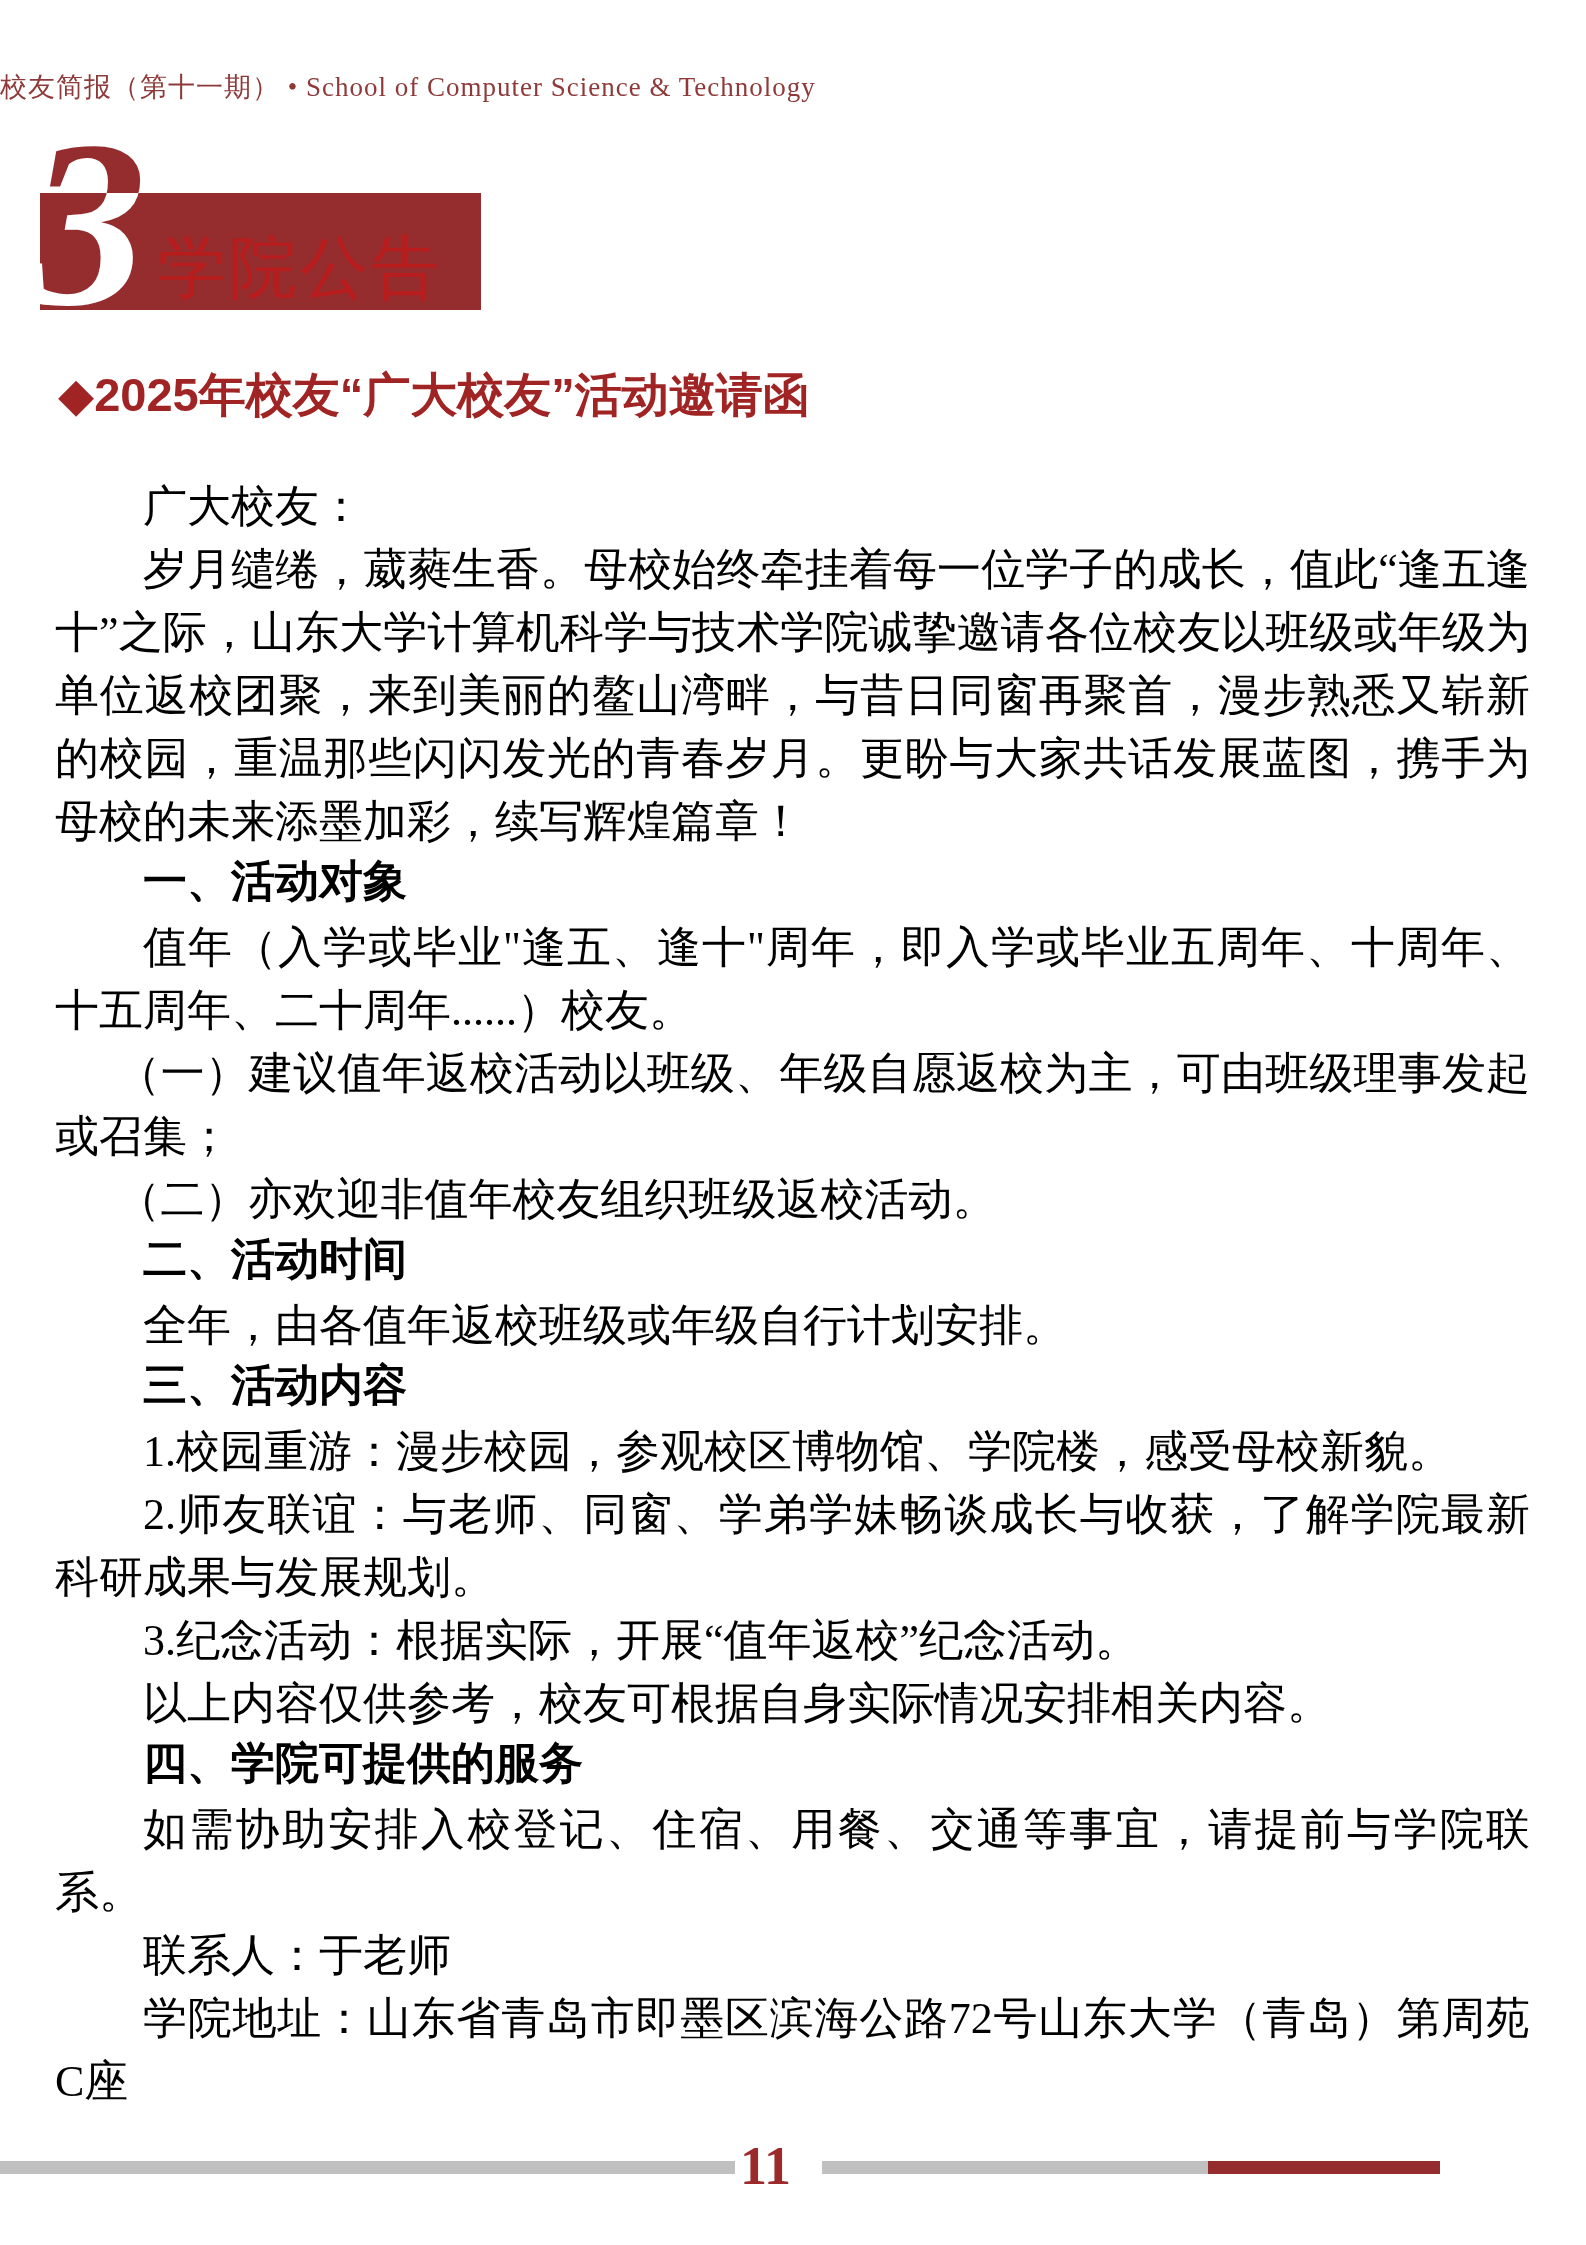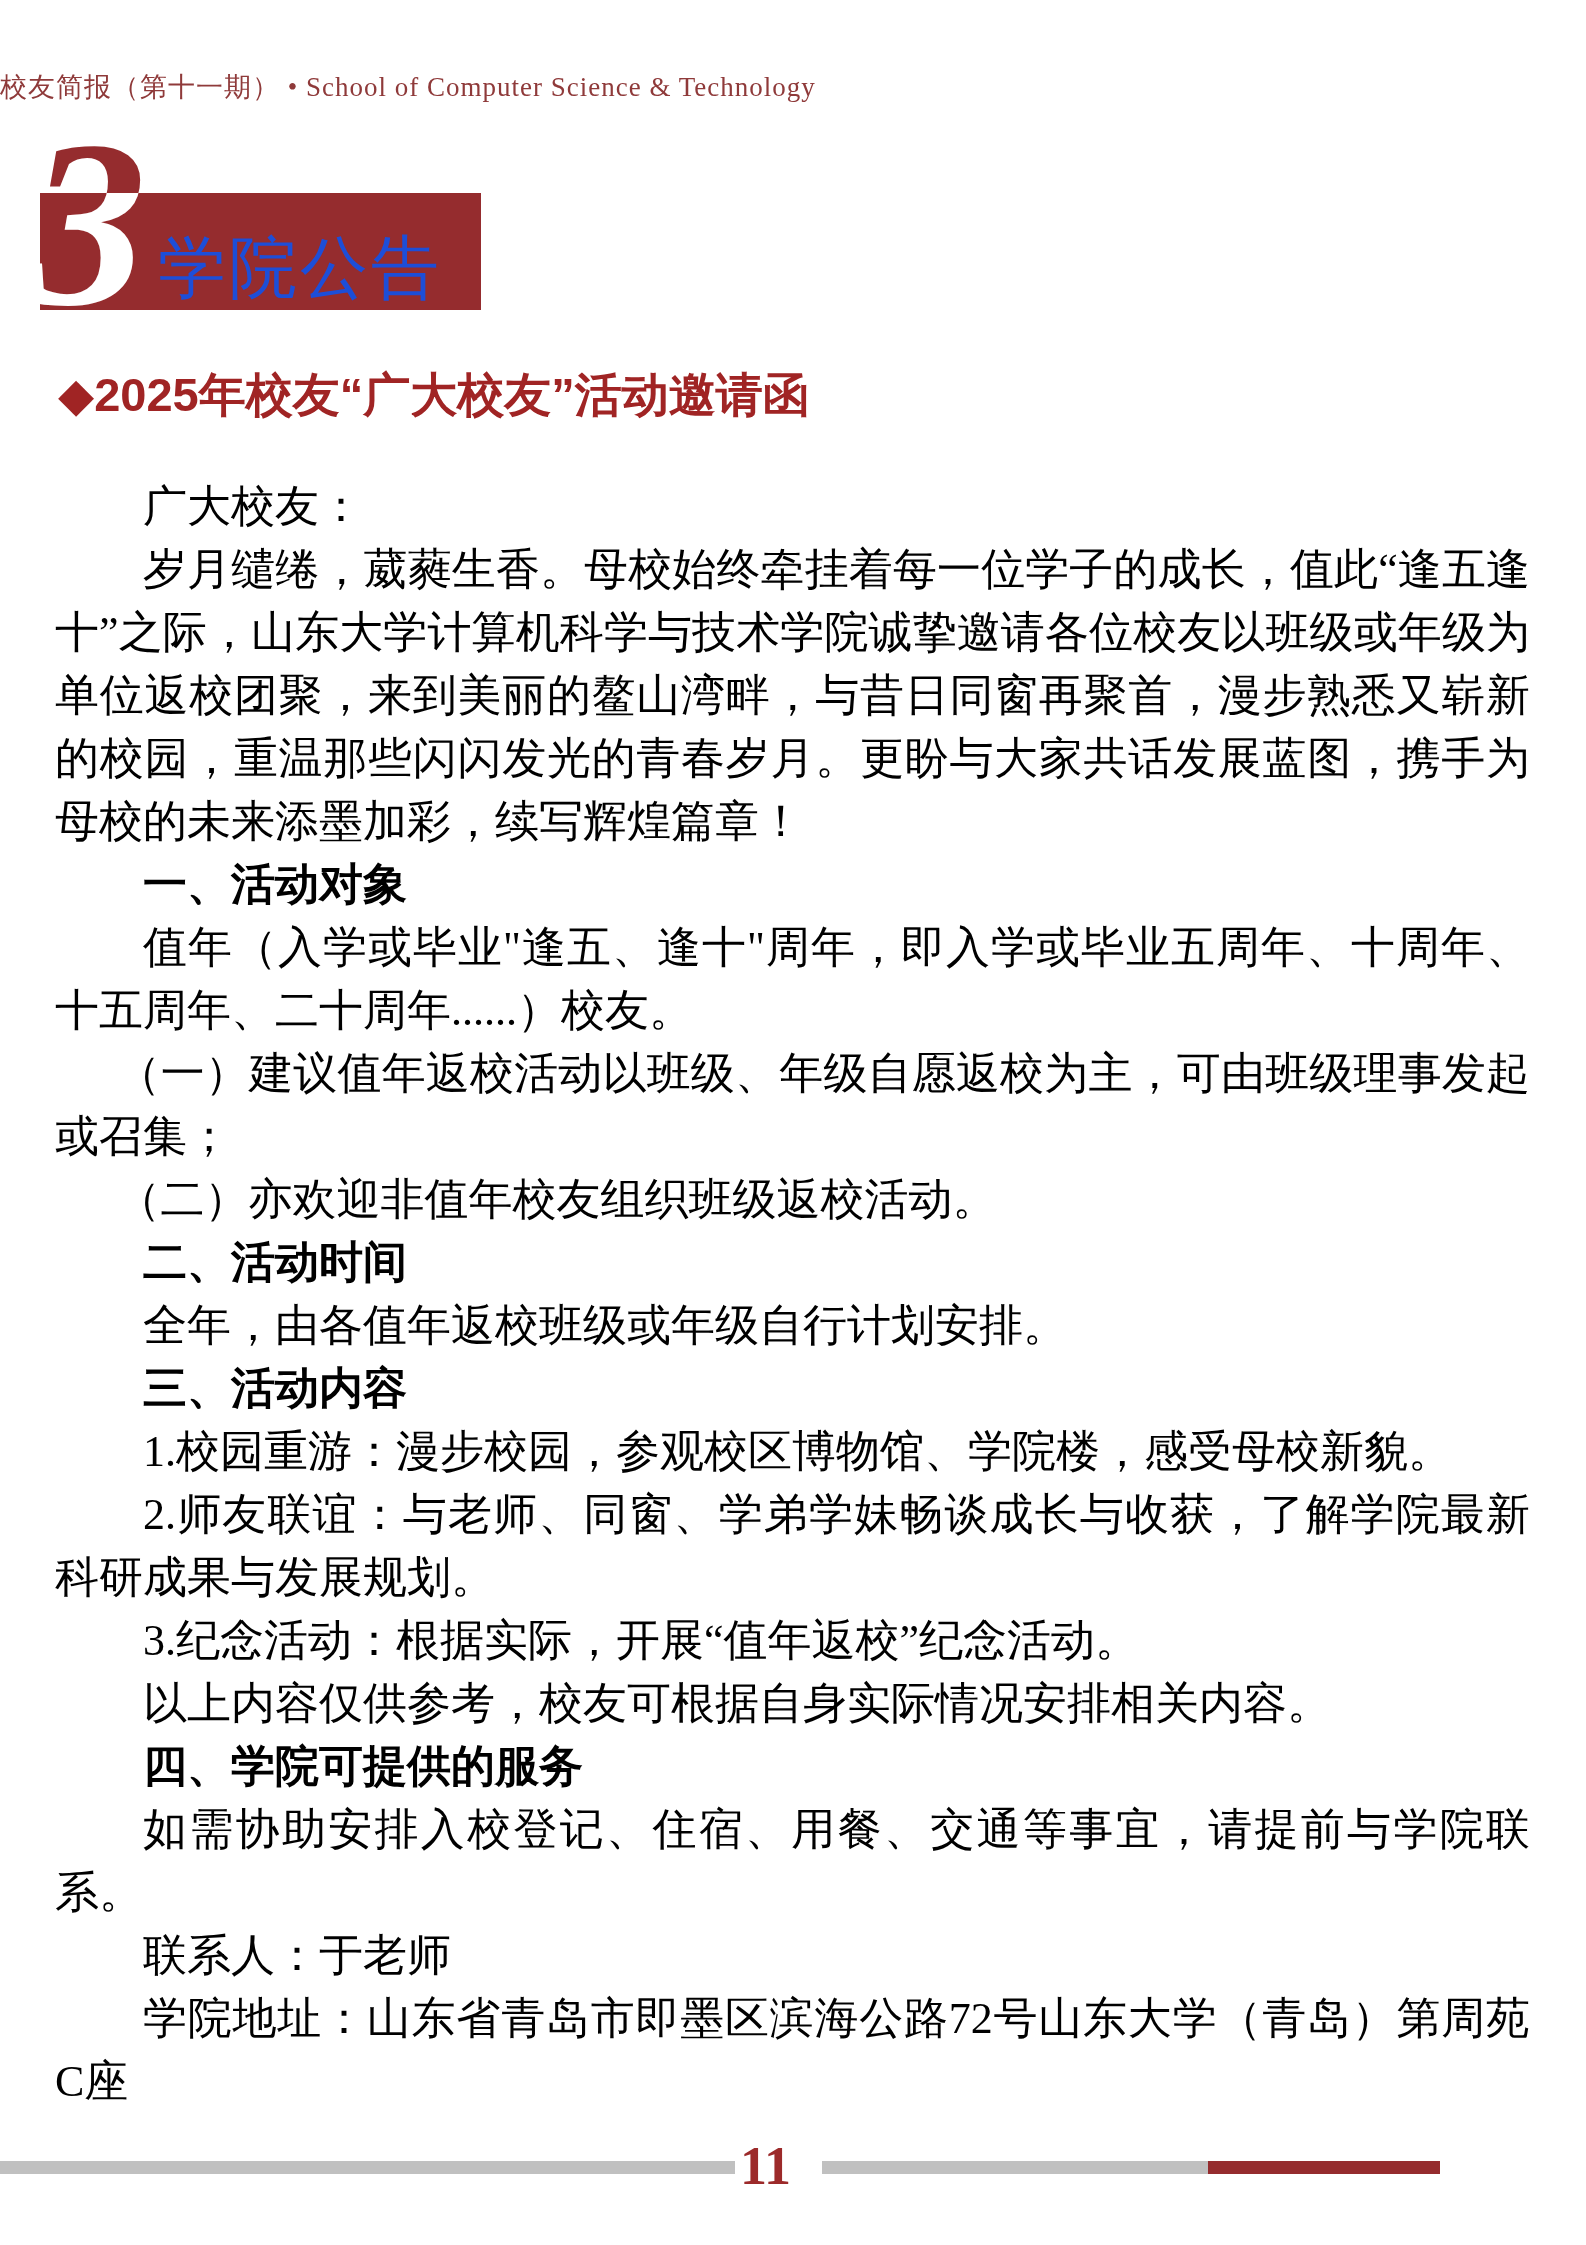--- a/index.html
+++ b/index.html
@@ -36,21 +36,21 @@
     font-family:"Liberation Serif",serif;
   }
   .num-top{top:130px;height:63px;}
   .num-top span{top:-24px;color:var(--maroon);}
   .num-bottom{top:193px;height:117px;}
   .num-bottom span{top:-87px;color:#ffffff;}
   .banner-title{
     position:absolute;left:158px;top:230px;
     font-size:68px;line-height:76px;
     letter-spacing:3px;
-    color:#1d4ed8;
+    color:#b91c1c;
     font-family:"Liberation Serif","DejaVu Serif",serif;
   }
   .article-title{
     position:absolute;left:58px;top:366px;width:1470px;
     font-size:47px;line-height:58px;
     font-weight:bold;
     color:var(--title-red);
     font-family:"Liberation Sans","DejaVu Sans",sans-serif;
   }
   .content{
@@ -60,21 +60,21 @@
   .content p{
     margin:0;
     text-indent:2em;
     text-align:justify;
     text-justify:inter-ideograph;
     white-space:pre-wrap;
   }
   .content p.small-indent{text-indent:1.4em;}
   .content p.hei{
     font-weight:bold;
-    font-family:Liberation Serif, serif;
+    font-family:Liberation Mono, monospace;
   }
   
   .footer-rule{position:absolute;top:2161px;height:13px;background:var(--gray);}
   .rule-left{left:0;width:735px;}
   .rule-right{left:822px;width:386px;}
   .rule-red{left:1208px;width:232px;background:var(--maroon);}
   .page-number{
     position:absolute;left:740px;top:2139px;width:70px;
     font-size:54px;line-height:54px;
     font-weight:bold;

